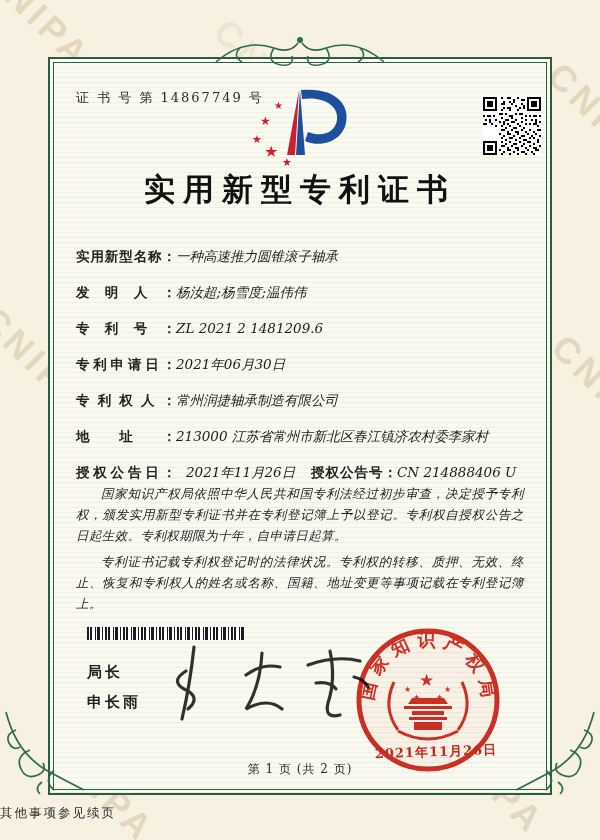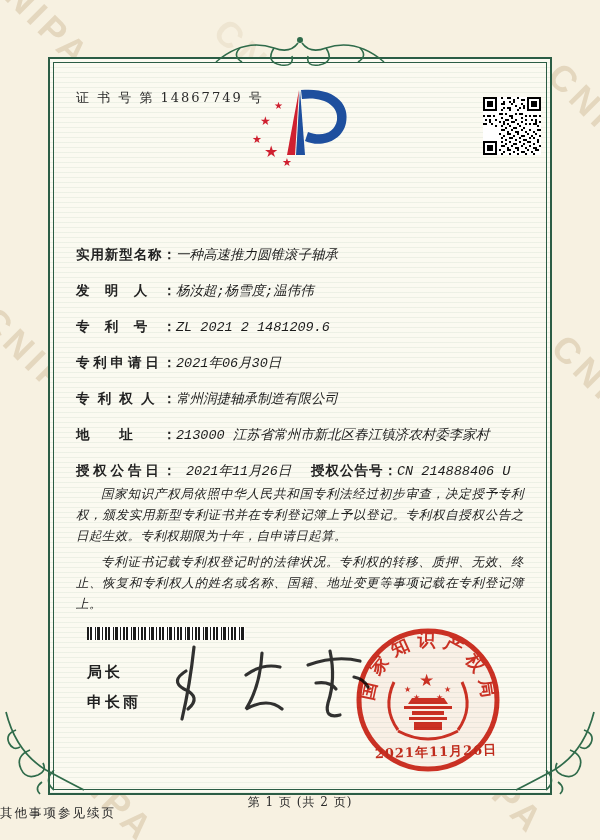--- a/index.html
+++ b/index.html
@@ -13,21 +13,21 @@
          border:2.5px solid #2b5d45;
          background:
            repeating-linear-gradient(0deg, rgba(140,175,150,0.13) 0 1px, rgba(0,0,0,0) 1px 5px),
            #fbfaf1;}
   .sheet::before{content:"";position:absolute;inset:3px;border:1px solid #2b5d45;pointer-events:none;}
   .cert-no{position:absolute;left:26px;top:30px;font-size:13px;letter-spacing:2px;color:#2a2a2a;}
   .logo{position:absolute;left:50%;top:28px;transform:translateX(-50%);}
   .qr{position:absolute;right:9px;top:38px;width:58px;height:58px;}
   .title{position:absolute;left:0;right:0;top:110px;text-align:center;
          font-size:31px;font-weight:bold;letter-spacing:8px;color:#111;}
-  .fields{position:absolute;left:26px;right:24px;top:186px;font-size:13.5px;font-family:Liberation Mono, monospace;}
+  .fields{position:absolute;left:26px;right:24px;top:186px;font-size:13.5px;}
   .frow{display:flex;margin-bottom:14px;line-height:22px;}
   .flabel{flex:0 0 100px;text-align:justify;text-align-last:justify;font-weight:600;color:#222;}
   .fvalue{flex:1;font-style:italic;color:#1c1c1c;}
   .fcol1{flex:0 0 235px;display:flex;}
   .fcol1 .fvalue{margin-left:10px;}
   .fcol2{display:flex;flex:1;}
   .fcol2 .flabel{flex:0 0 86px;}
   .paras{position:absolute;left:26px;right:26px;top:424px;font-size:12.5px;line-height:1.68;
          font-style:italic;letter-spacing:0.4px;color:#1d1d1d;text-align:justify;}
   .paras p{margin:0 0 5px 0;text-indent:2em;}
@@ -35,21 +35,21 @@
     background:repeating-linear-gradient(90deg,#1b1b1b 0 2px,#fff 2px 3px,#1b1b1b 3px 5px,
       #fff 5px 8px,#1b1b1b 8px 9px,#fff 9px 10px,#1b1b1b 10px 13px,#fff 13px 15px,
       #1b1b1b 15px 16px,#fff 16px 18px);}
   .director{position:absolute;left:37px;top:598px;font-size:15px;line-height:30px;
             letter-spacing:3px;font-weight:600;color:#222;}
   .signature{position:absolute;left:108px;top:582px;}
   .seal{position:absolute;left:303px;top:563px;mix-blend-mode:multiply;}
   .seal-date{position:absolute;left:316px;top:684px;width:140px;text-align:center;
              font-size:13px;font-weight:bold;color:#bf2b1c;letter-spacing:1px;transform:rotate(-2deg);}
   .page-info{position:absolute;left:0;right:0;top:702px;text-align:center;font-size:12px;
-             letter-spacing:1px;color:#2a2a2a;margin-top:33px;}
+             letter-spacing:1px;color:#2a2a2a;}
   .continuation{position:absolute;left:0;right:0;top:805px;font-size:12.5px;
                 letter-spacing:2px;color:#2a2a2a;}
   .flourish-top{position:absolute;left:50%;top:30px;transform:translateX(-50%);z-index:3;}
   .flourish-bl{position:absolute;left:4px;top:710px;z-index:3;transform:scaleX(-1);}
   .flourish-br{position:absolute;left:512px;top:710px;z-index:3;}
   svg{display:block;}
 </style>
 </head>
 <body>
 
@@ -91,20 +91,21 @@
             <rect x="23" y="1" width="5" height="5" fill="#fff"></rect>
             <rect x="24" y="2" width="3" height="3"></rect>
           <path d="M0,22h7v7h-7z"></path>
             <rect x="1" y="23" width="5" height="5" fill="#fff"></rect>
             <rect x="2" y="24" width="3" height="3"></rect>
           <path d="M9,0h1v1h-1z M12,0h2v1h-2z M15,1h1v2h-1z M10,2h1v1h-1z M13,2h1v1h-1z M17,0h1v1h-1z M19,1h2v1h-2z M9,3h2v1h-2z M14,3h1v1h-1z M16,4h1v1h-1z M19,3h1v1h-1z M10,5h1v1h-1z M12,5h2v1h-2z M18,5h1v1h-1z M20,4h1v2h-1z M9,6h1v1h-1z M13,6h1v1h-1z M17,6h1v1h-1z M0,9h1v1h-1z M2,9h2v1h-2z M5,9h1v1h-1z M1,11h1v1h-1z M3,11h1v2h-1z M6,11h1v1h-1z M0,13h2v1h-2z M4,13h1v1h-1z M6,14h1v1h-1z M8,8h2v1h-2z M11,8h1v1h-1z M13,9h2v1h-2z M16,8h1v1h-1z M18,8h2v1h-2z M21,9h1v1h-1z M9,10h1v1h-1z M11,11h2v1h-2z M14,10h1v1h-1z M16,11h1v1h-1z M19,10h1v1h-1z M21,11h1v1h-1z M8,12h1v1h-1z M10,12h1v2h-1z M12,13h1v1h-1z M14,12h2v1h-2z M17,13h1v1h-1z M19,12h1v1h-1z M21,13h1v1h-1z M9,14h1v1h-1z M11,15h1v1h-1z M13,14h1v1h-1z M15,15h2v1h-2z M18,14h1v1h-1z M20,15h1v1h-1z M23,9h1v1h-1z M25,9h2v1h-2z M28,9h1v1h-1z M24,11h1v1h-1z M26,11h1v2h-1z M28,12h1v1h-1z M23,13h1v1h-1z M25,13h2v1h-2z M27,14h1v1h-1z M9,16h2v1h-2z M12,17h1v1h-1z M14,16h1v1h-1z M16,17h2v1h-2z M19,16h1v1h-1z M21,17h1v1h-1z M23,16h1v1h-1z M25,17h1v1h-1z M27,16h2v1h-2z M8,18h1v1h-1z M10,19h1v1h-1z M12,18h2v1h-2z M15,19h1v1h-1z M17,18h1v1h-1z M19,19h2v1h-2z M22,18h1v1h-1z M24,19h1v1h-1z M26,18h1v1h-1z M28,19h1v1h-1z M9,20h1v1h-1z M11,21h1v1h-1z M13,20h2v1h-2z M16,21h1v1h-1z M18,20h1v1h-1z M20,21h2v1h-2z M23,20h1v1h-1z M25,20h1v1h-1z M27,21h1v1h-1z M9,22h1v1h-1z M11,23h1v1h-1z M13,22h1v1h-1z M15,23h2v1h-2z M18,22h1v1h-1z M20,23h1v1h-1z M22,22h2v1h-2z M25,23h1v1h-1z M27,22h1v1h-1z M28,24h1v1h-1z M9,24h2v1h-2z M12,25h1v1h-1z M14,24h1v1h-1z M16,25h2v1h-2z M19,24h1v1h-1z M21,25h1v1h-1z M23,24h1v1h-1z M25,25h2v1h-2z M8,26h1v1h-1z M10,27h1v1h-1z M12,26h2v1h-2z M15,27h1v1h-1z M17,26h1v1h-1z M19,27h2v1h-2z M22,26h1v1h-1z M24,27h1v1h-1z M26,26h2v1h-2z M9,28h1v1h-1z M13,28h1v1h-1z M17,28h1v1h-1z M21,28h1v1h-1z M25,28h1v1h-1z"></path>
         </g>
       </svg>
     </div>
 
+    <div class="title">实用新型专利证书</div>
 
     <div class="fields">
       <div class="frow">
         <span class="flabel">实用新型名称：</span>
         <span class="fvalue">一种高速推力圆锥滚子轴承</span>
       </div>
       <div class="frow">
         <span class="flabel">发明人：</span>
         <span class="fvalue">杨汝超;杨雪度;温伟伟</span>
       </div>

